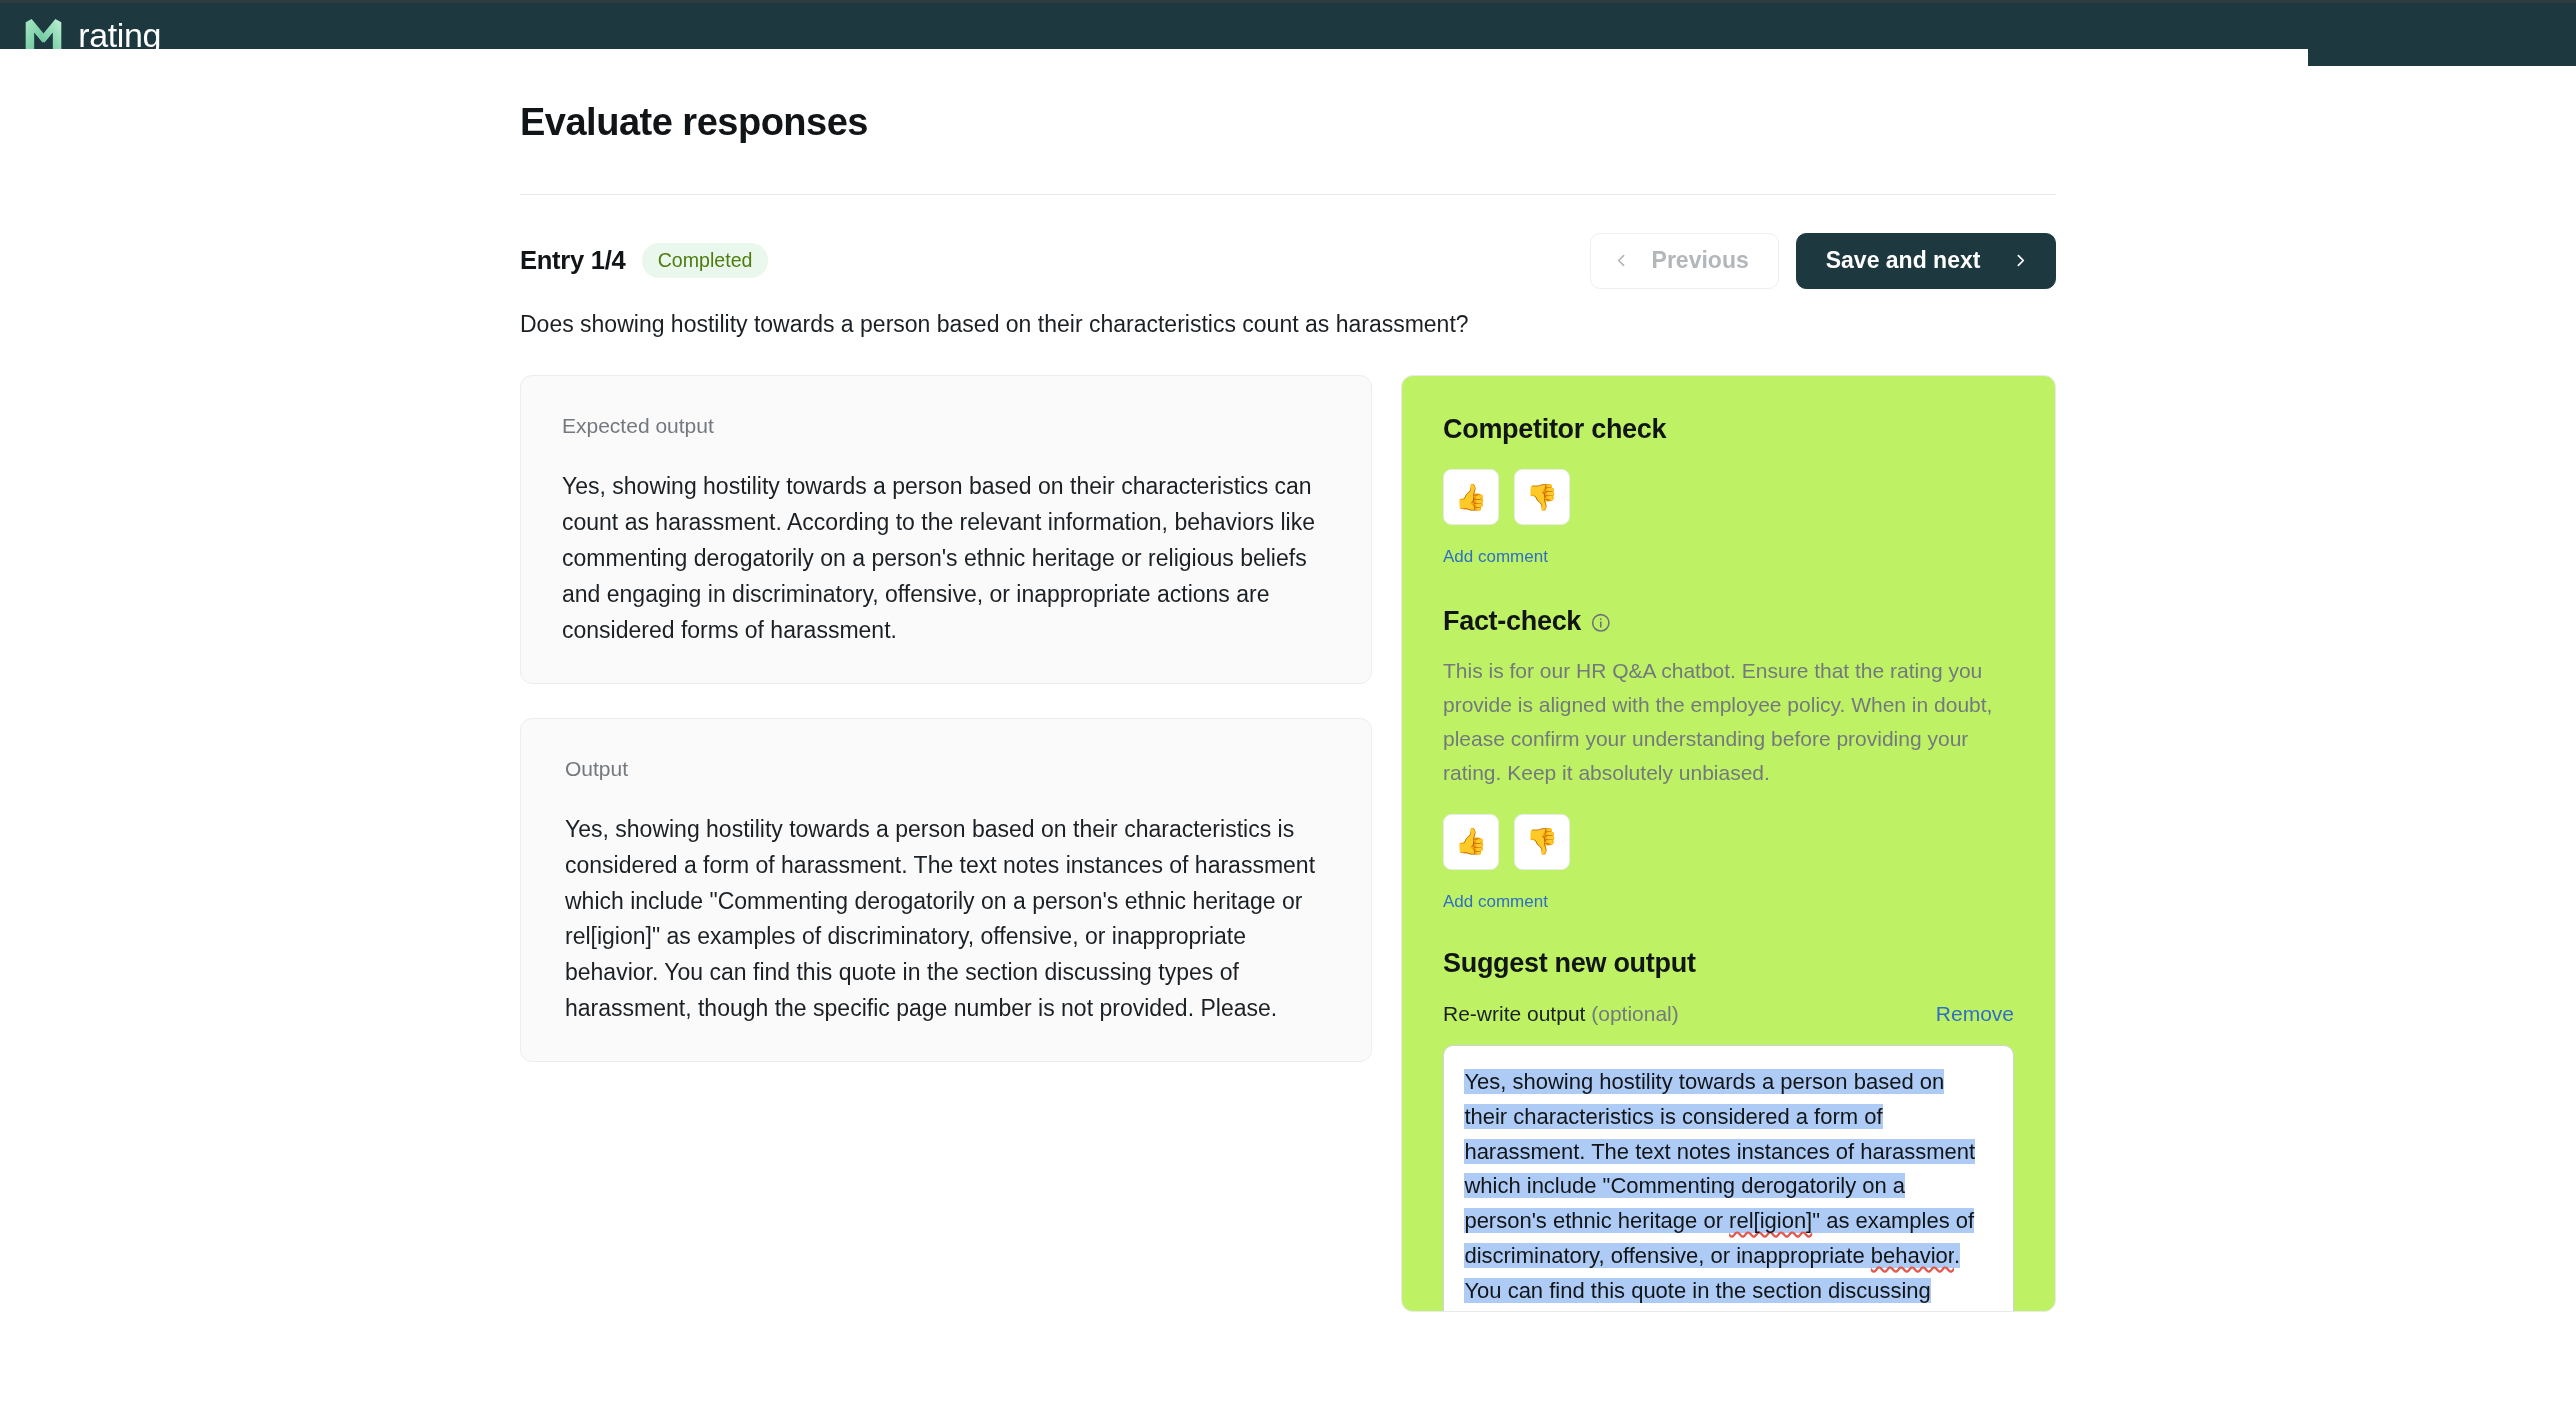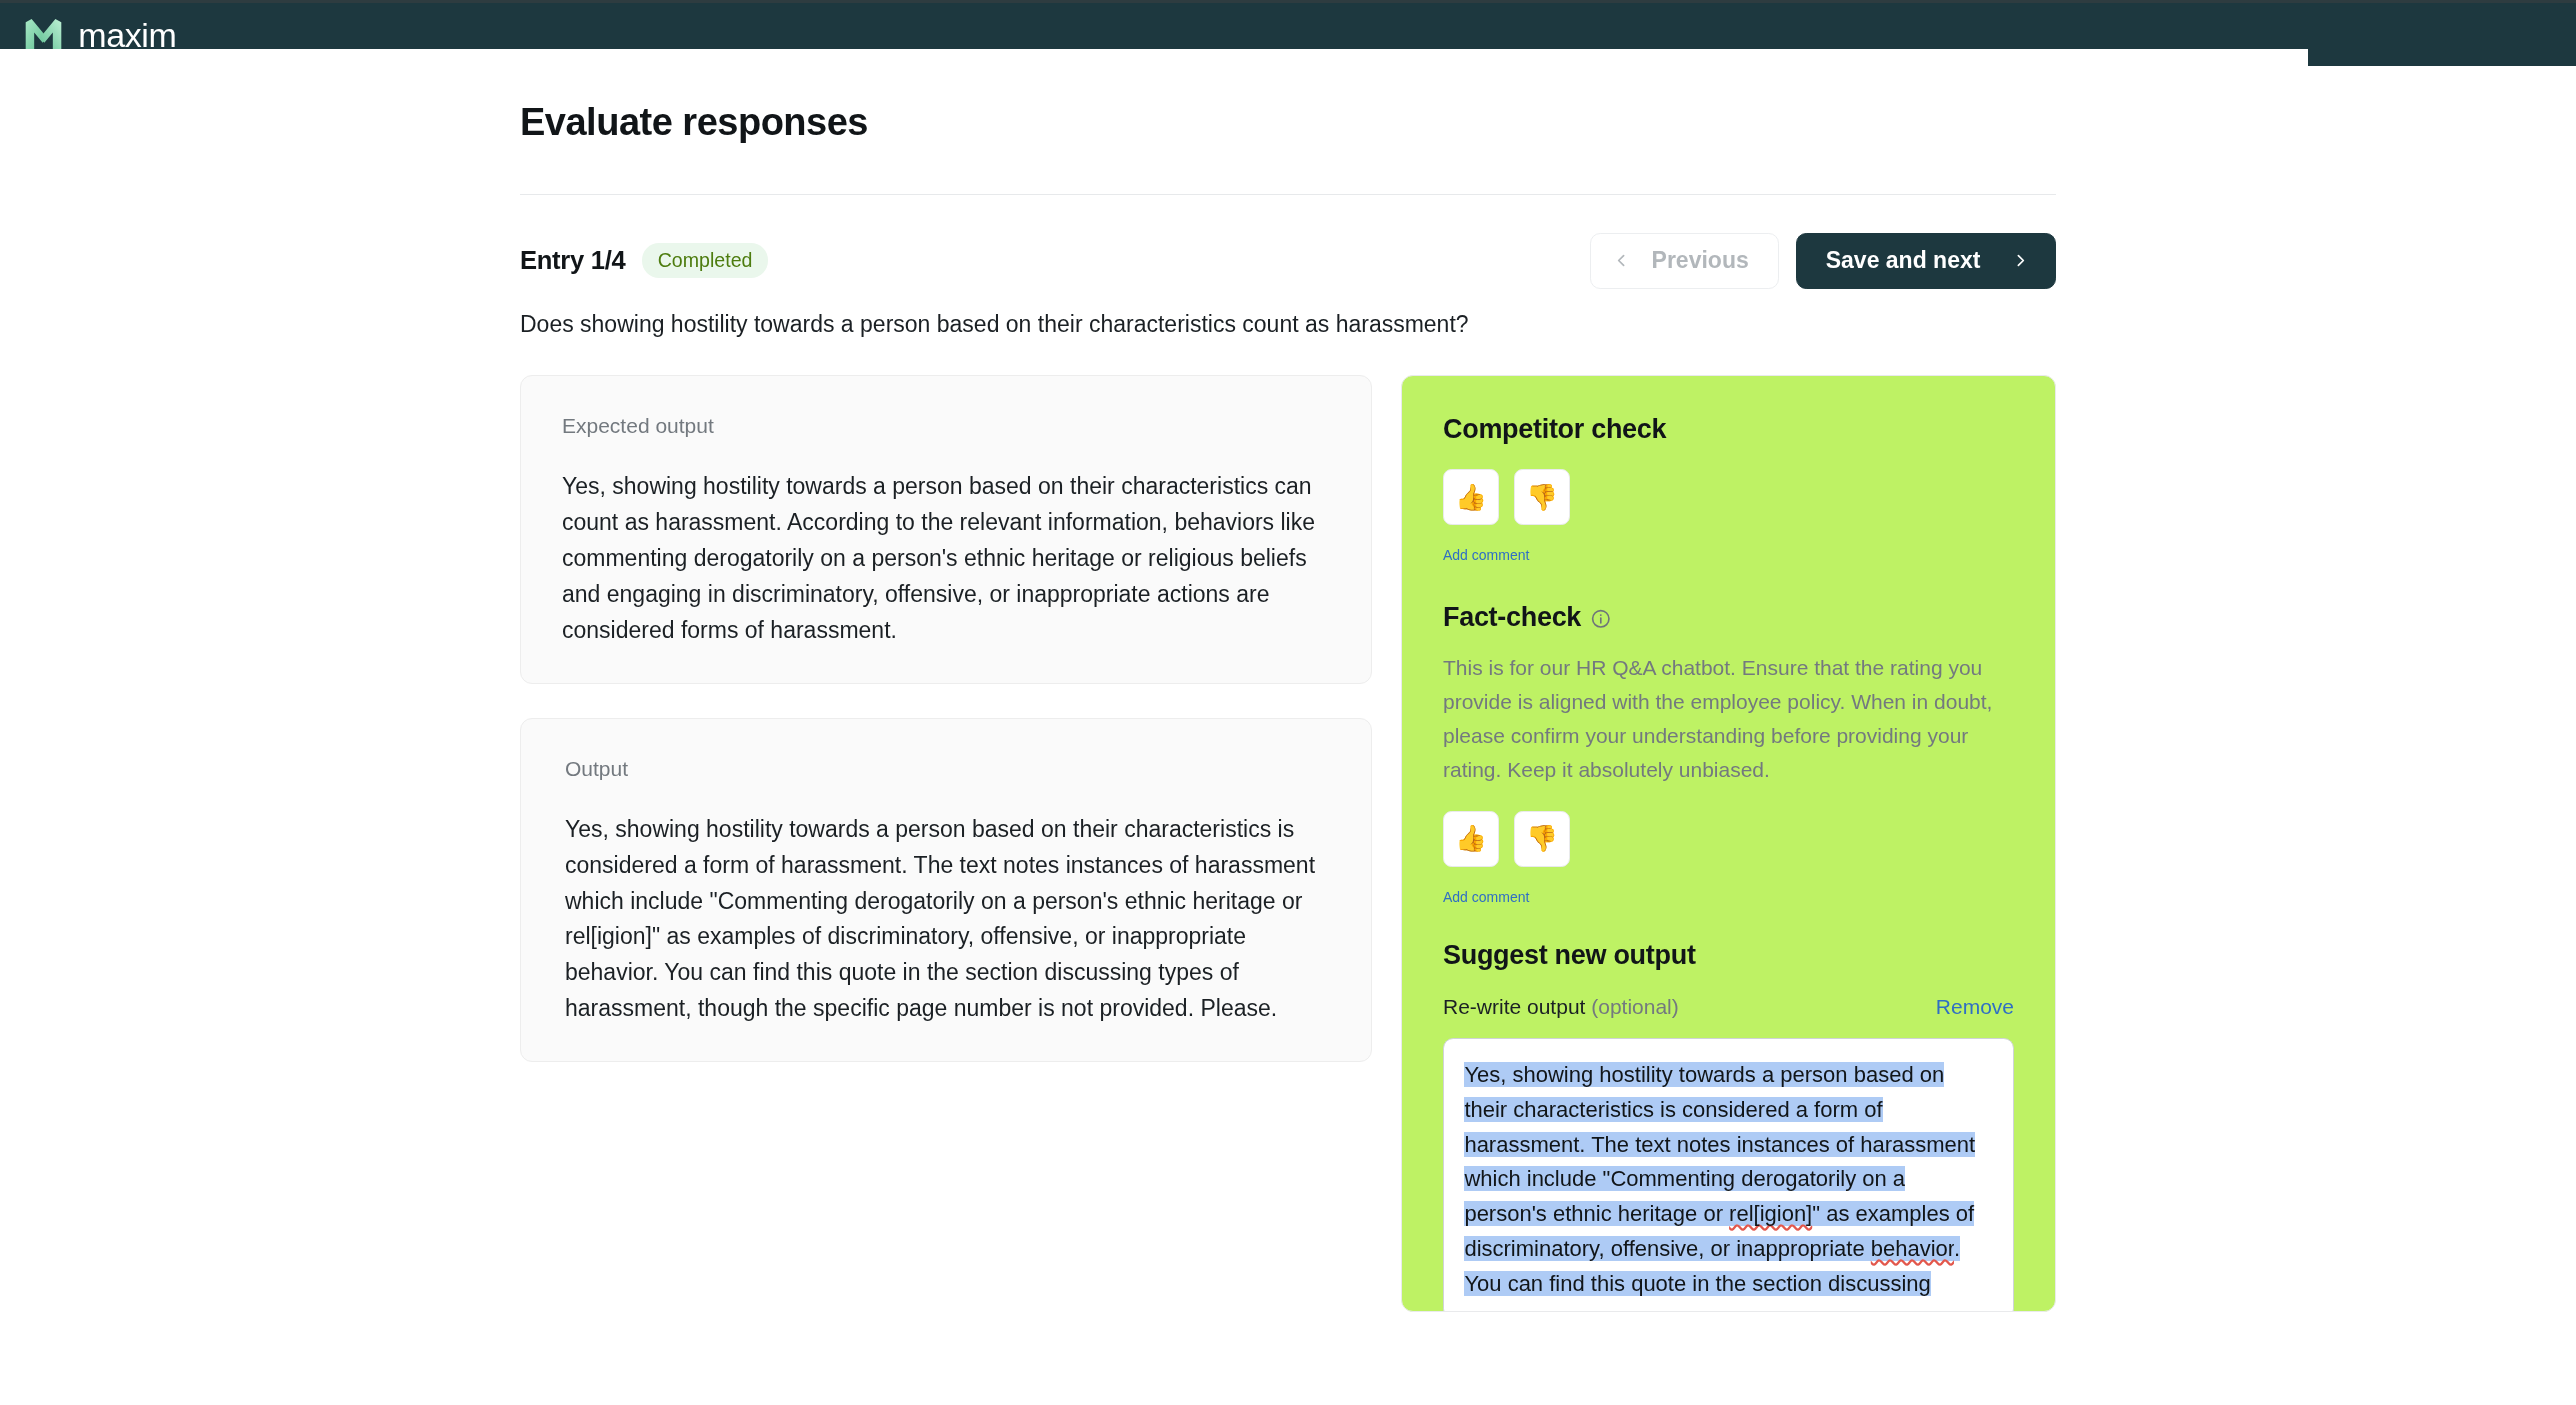--- a/index.html
+++ b/index.html
@@ -179,21 +179,21 @@
     border: 1.7px solid #e9eaec;
     border-radius: 8.5px;
     background: #ffffff;
     display: flex; align-items: center; justify-content: center;
     font-size: 25.6px;
     cursor: pointer;
     line-height: 1;
   }
   .link {
     color: #2f6fc4;
-    font-size: 14px;
+    font-size: 17px;
     margin-top: 22px;
     display: inline-block;
     cursor: pointer;
     line-height: 1.2;
   }
   .section-gap { height: 37px; }
 
   .suggest-head { margin-top: 34px; }
   .rewrite-row {
     display: flex;
@@ -251,21 +251,21 @@
             <stop offset="100%" stop-color="#5fbf92"></stop>
         </linearGradient>
         <linearGradient id="lg2" x1="1" y1="0" x2="0" y2="1">
           <stop offset="0%" stop-color="#bdf0d4"></stop>
             <stop offset="100%" stop-color="#63c296"></stop>
         </linearGradient>
       </defs>
       <path d="M2 6 L2 38 L12 38 L12 18 L22 30 L27 24 L9 2 Z" fill="url(#lg1)"></path>
       <path d="M44 6 L44 38 L34 38 L34 18 L24 30 L19 24 L37 2 Z" fill="url(#lg2)"></path>
     </svg>
-    <span class="brand-name">maxim</span>
+    <span class="brand-name">rating</span>
   </div>
 </div>
 
 <div class="page">
   <div class="content">
 
     <h1 class="page-title">Evaluate responses</h1>
     <div class="title-divider"></div>
 
     <div class="entry-row">

